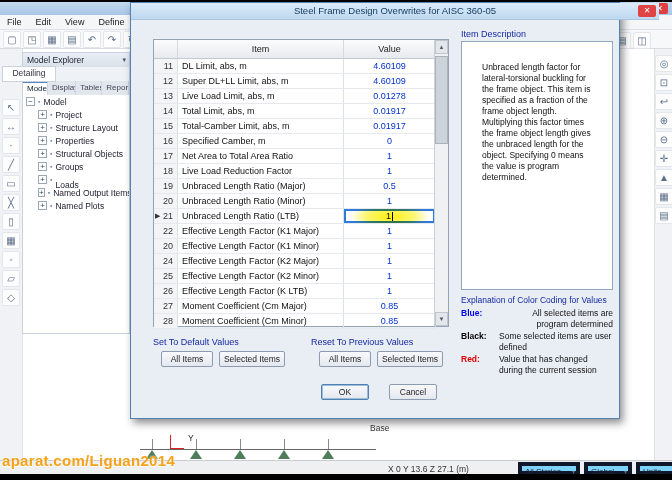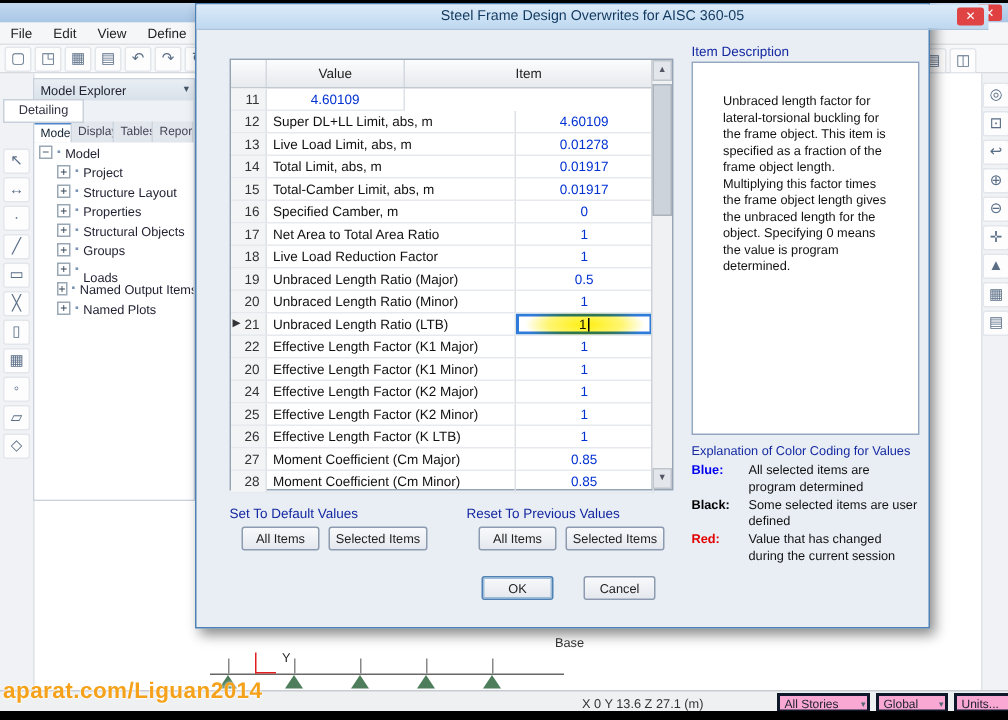--- a/index.html
+++ b/index.html
@@ -50,21 +50,21 @@
   #base-label{left:348px;top:374px;font-size:8.5px;color:#333;}
   #axis-y-label{left:166px;top:384px;font-size:8.5px;color:#222;}
   .axis-arrow{background:#e02020;}
   #axis-h{left:148px;top:399px;width:14px;height:1px;}
   #axis-v{left:148px;top:386px;width:1px;height:14px;}
   
   #statusbar{left:0;top:458px;width:672px;height:16px;background:#eef0f2;border-top:1px solid #c8ccd1;
              box-sizing:border-box;font-size:8.5px;color:#333;}
   #status-selection{left:5px;top:3px;margin-top:45px;}
   #status-coords{left:388px;top:3px;}
-  .combo{position:absolute;top:1px;height:13px;background:#f9a8d4;border:2px solid #0f172a;font-size:8px;
+  .combo{position:absolute;top:1px;height:13px;background:#7dd3fc;border:4px solid #0f172a;font-size:8px;
          line-height:12px;color:#223;padding:0 10px 0 3px;box-sizing:border-box;white-space:nowrap;}
   .combo .car{position:absolute;right:1px;top:0;font-size:6px;color:#567;line-height:12px;}
   #combo-stories{left:518px;width:62px;}
   #combo-csys{left:584px;width:48px;}
   #combo-units{left:636px;width:55px;}
   
   #dialog{left:130px;top:2px;width:490px;height:417px;background:#e9eef5;border:1px solid #4f81b5;
           box-shadow:3px 4px 8px rgba(0,0,0,.45);box-sizing:border-box;z-index:5;}
   #dlg-title{left:0;top:0;width:528px;height:16px;background:linear-gradient(#dcebf9,#bed8f0);
              border-bottom:1px solid #aac4dd;}
@@ -271,26 +271,27 @@
 
 <div id="dialog" class="abs">
   <div id="dlg-title" class="abs">
     <div id="dlg-title-text">Steel Frame Design Overwrites for AISC 360-05</div>
     <div id="dlg-close">✕</div>
   </div>
 
   <div id="grid" class="abs">
     <div id="grid-head">
       <div class="hc num"></div>
+      <div class="hc item">Item</div>
       <div class="hc val">Value</div>
-      <div class="hc item">Item</div>
     </div>
     <div id="grid-body">
         <div class="trow">
           <div class="c num">11</div>
+          <div class="c item">DL Limit, abs, m</div>
           <div class="c val">4.60109</div>
         </div>
         <div class="trow">
           <div class="c num">12</div>
           <div class="c item">Super DL+LL Limit, abs, m</div>
           <div class="c val">4.60109</div>
         </div>
         <div class="trow">
           <div class="c num">13</div>
           <div class="c item">Live Load Limit, abs, m</div>
@@ -395,21 +396,21 @@
 
   <div id="btn-ok" class="btn" style="left:190px;top:381px;width:48px">OK</div>
   <div class="btn" style="left:258px;top:381px;width:48px">Cancel</div>
 
   <div class="grouplabel abs" style="left:330px;top:26px">Item Description</div>
   <div id="desc-box" class="abs">Unbraced length factor for lateral-torsional buckling for the frame object. This item is specified as a fraction of the frame object length.  Multiplying this factor times the frame object length gives the unbraced length for the object.  Specifying 0 means the value is program determined.</div>
 
   <div class="grouplabel abs" style="left:330px;top:292px;font-size:8.5px;white-space:nowrap">Explanation of Color Coding for Values</div>
   <div id="cc-entries"></div>
 <div class="cc-name abs" style="left: 330px; top: 305px; color: rgb(0, 0, 238);">Blue:</div>
-    <div class="cc-text abs" style="top: 305px;">All selected items are program determined</div>
+    <div class="cc-text abs" style="top: 305px; text-align: right;">All selected items are program determined</div>
     <div class="cc-name abs" style="left: 330px; top: 328px; color: rgb(0, 0, 0);">Black:</div>
     <div class="cc-text abs" style="top: 328px;">Some selected items are user defined</div>
     <div class="cc-name abs" style="left: 330px; top: 351px; color: rgb(224, 0, 0);">Red:</div>
     <div class="cc-text abs" style="top: 351px;">Value that has changed during the current session</div>
   </div>
 
 <div id="black-top" class="abs"></div>
 <div id="black-bottom" class="abs"></div>
 <div id="watermark" class="abs">aparat.com/Liguan2014</div>
 

